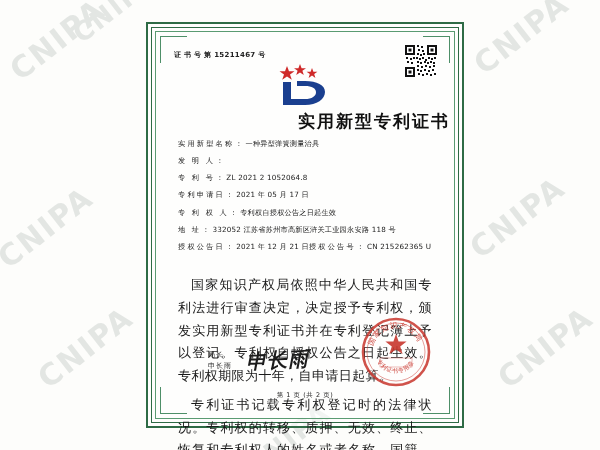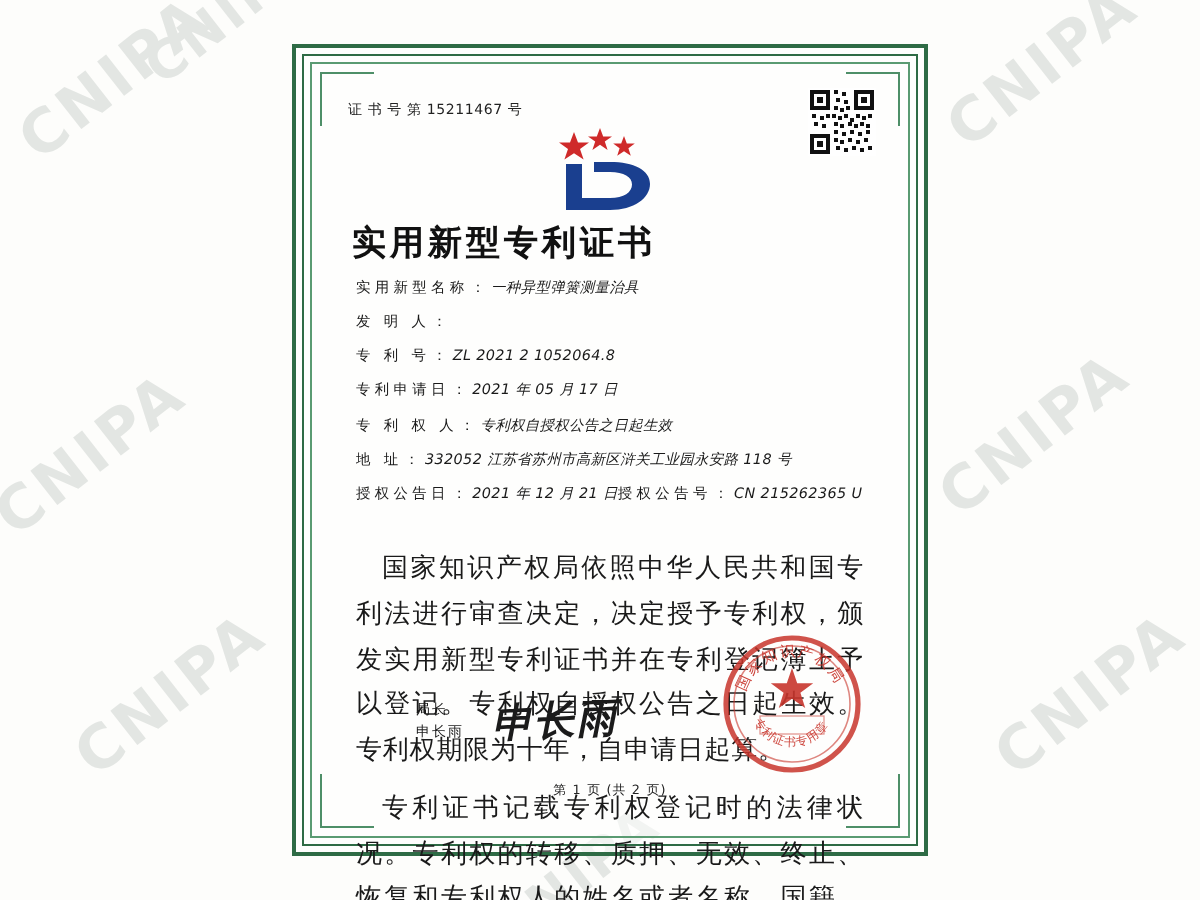--- a/index.html
+++ b/index.html
@@ -84,20 +84,21 @@
   }
 
   #cert-no {
     position: absolute;
     left: 14px;
     top: 14px;
     font-size: 7px;
     color: #222;
     font-family: "DejaVu Sans", "Liberation Sans", sans-serif;
     letter-spacing: 0.3px;
+    font-weight: bold;
   }
 
   #qr {
     position: absolute;
     right: 12px;
     top: 8px;
     width: 34px;
     height: 34px;
   }
 
@@ -105,24 +106,24 @@
     position: absolute;
     left: 50%;
     top: 28px;
     transform: translateX(-50%);
     width: 96px;
     height: 44px;
   }
 
   #doc-title {
     position: absolute;
-    left: 16px;
+    left: 0;
     right: 0;
     top: 74px;
-    text-align: left;
+    text-align: right;
     font-size: 17px;
     font-weight: bold;
     letter-spacing: 2px;
     color: #111;
     font-family: "DejaVu Sans", "Liberation Sans", sans-serif;
   }
 
   #fields {
     position: absolute;
     left: 18px;
@@ -142,21 +143,20 @@
     letter-spacing: 2.2px;
     white-space: nowrap;
   }
   .field-sep {
     flex: 0 0 auto;
     padding: 0 3px 0 1px;
   }
   .field-value {
     flex: 1 1 auto;
     letter-spacing: 0.2px;
-    font-style: italic;
   }
   .field-row.two-col .field-value {
     flex: 0 0 auto;
   }
 
   #paragraphs {
     position: absolute;
     left: 18px;
     top: 238px;
     width: 254px;

